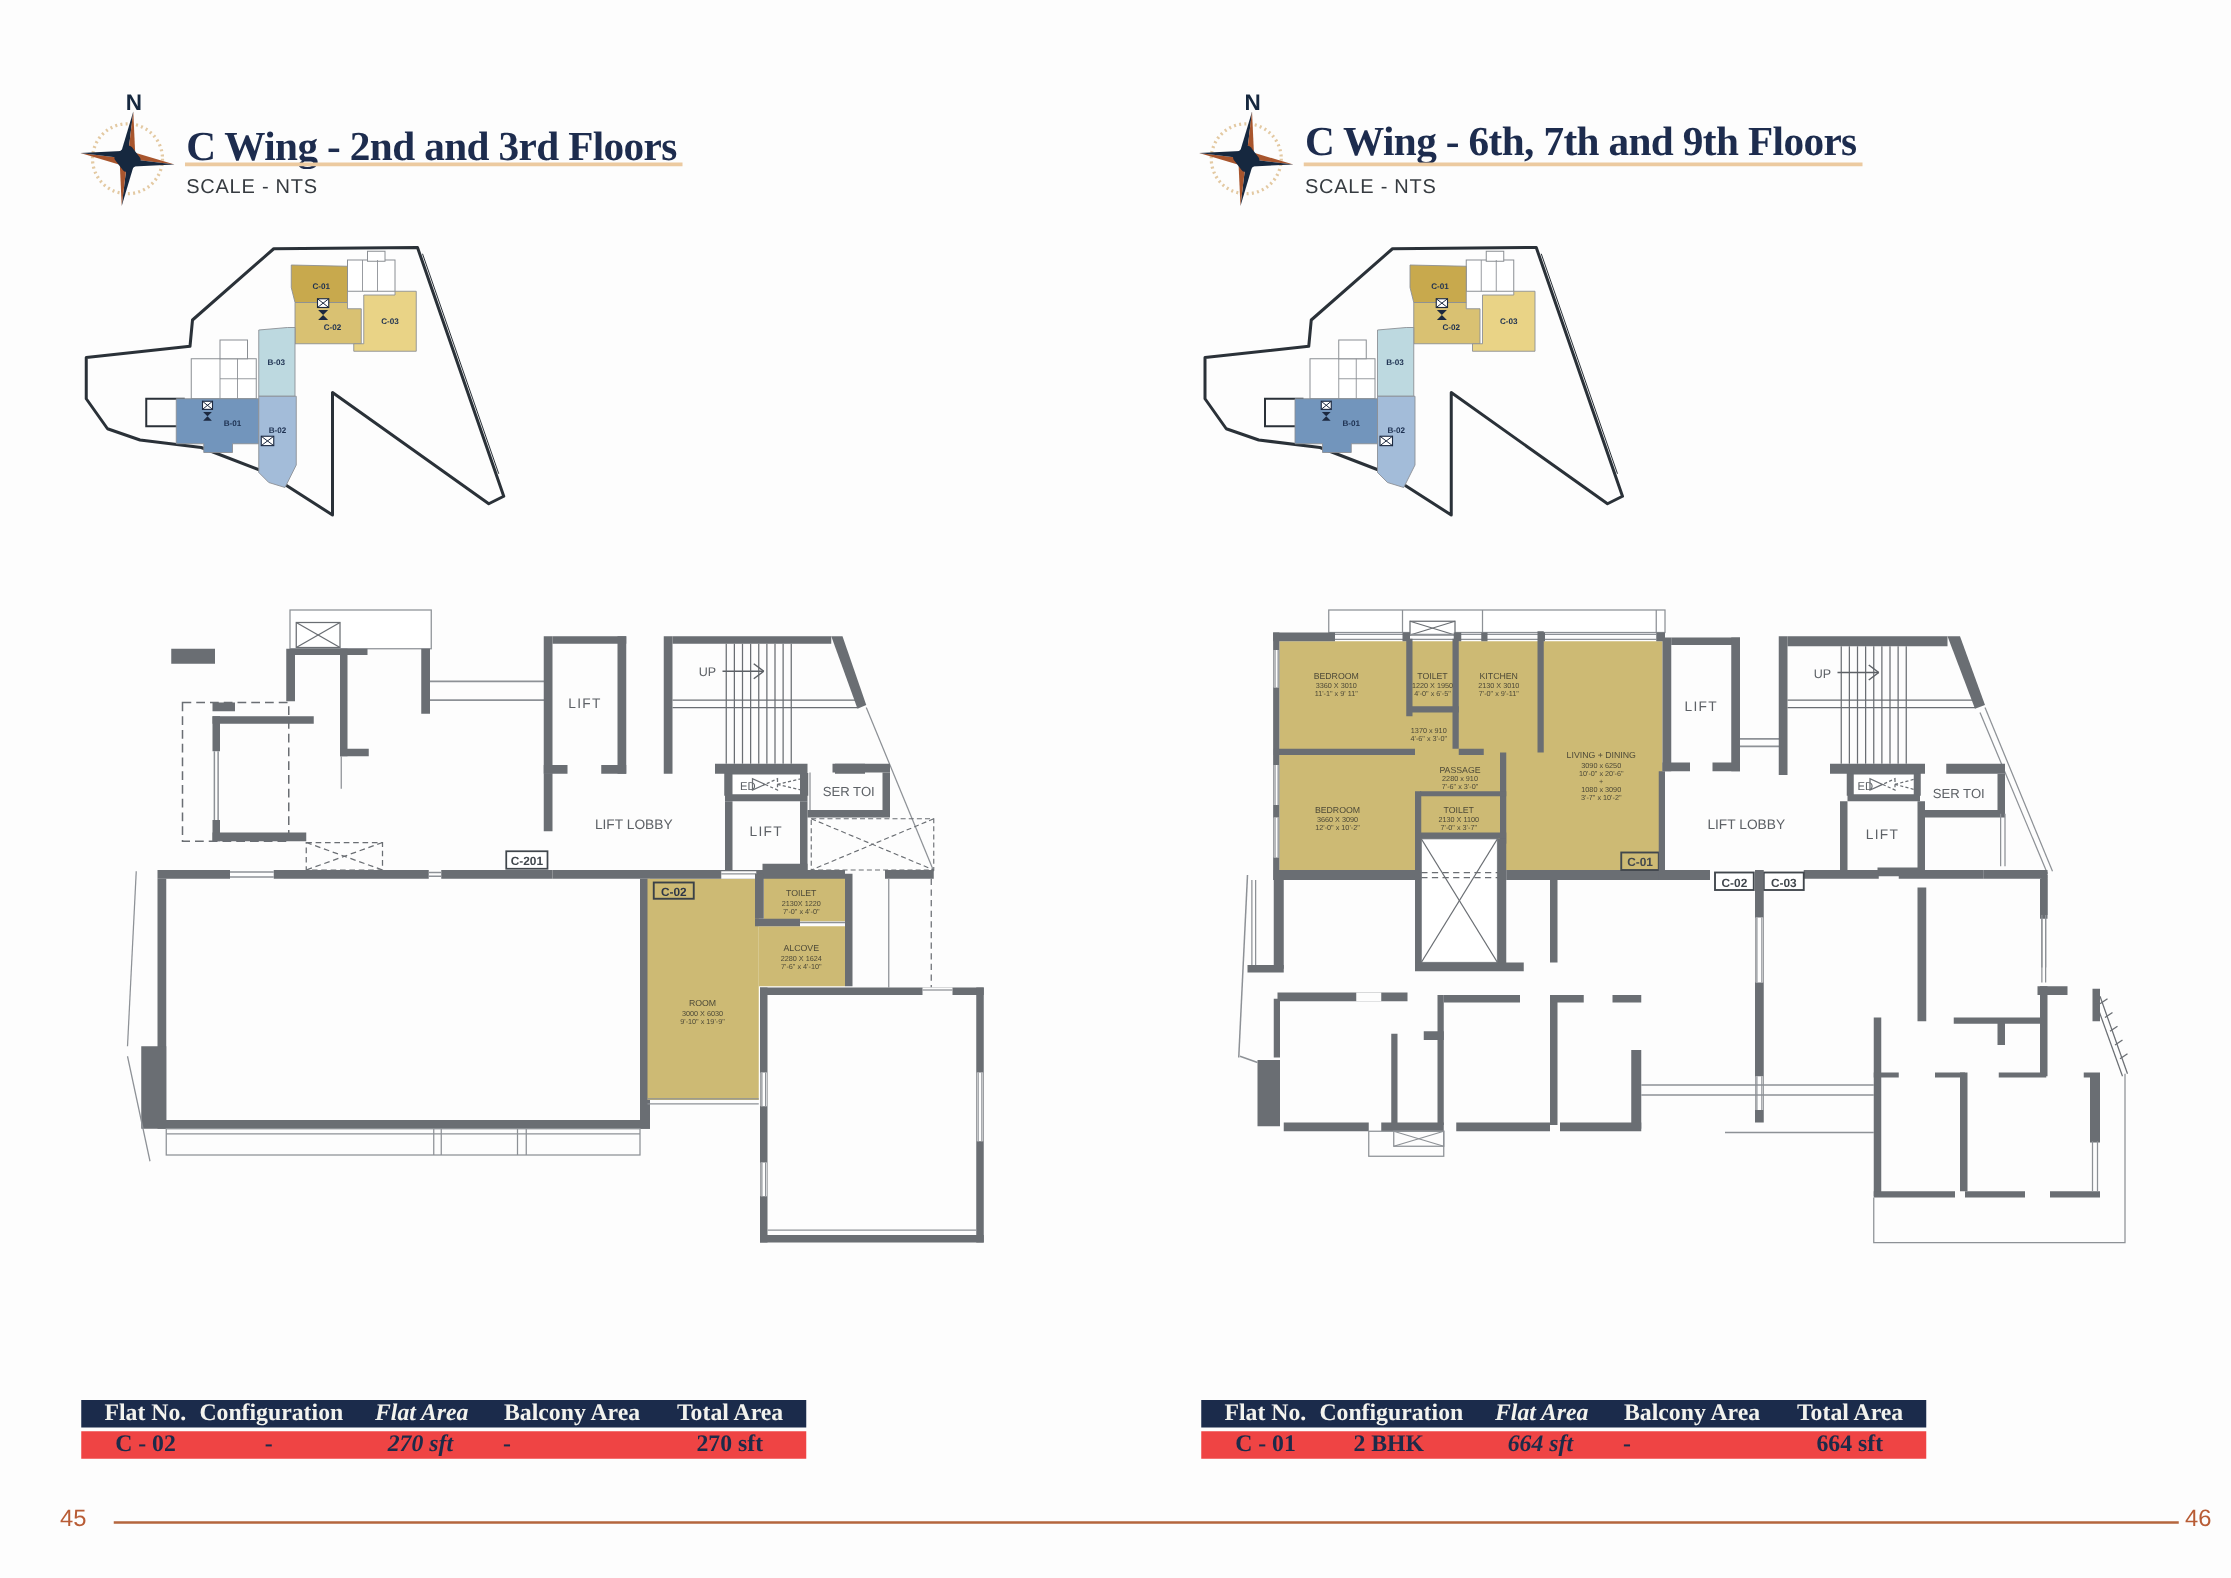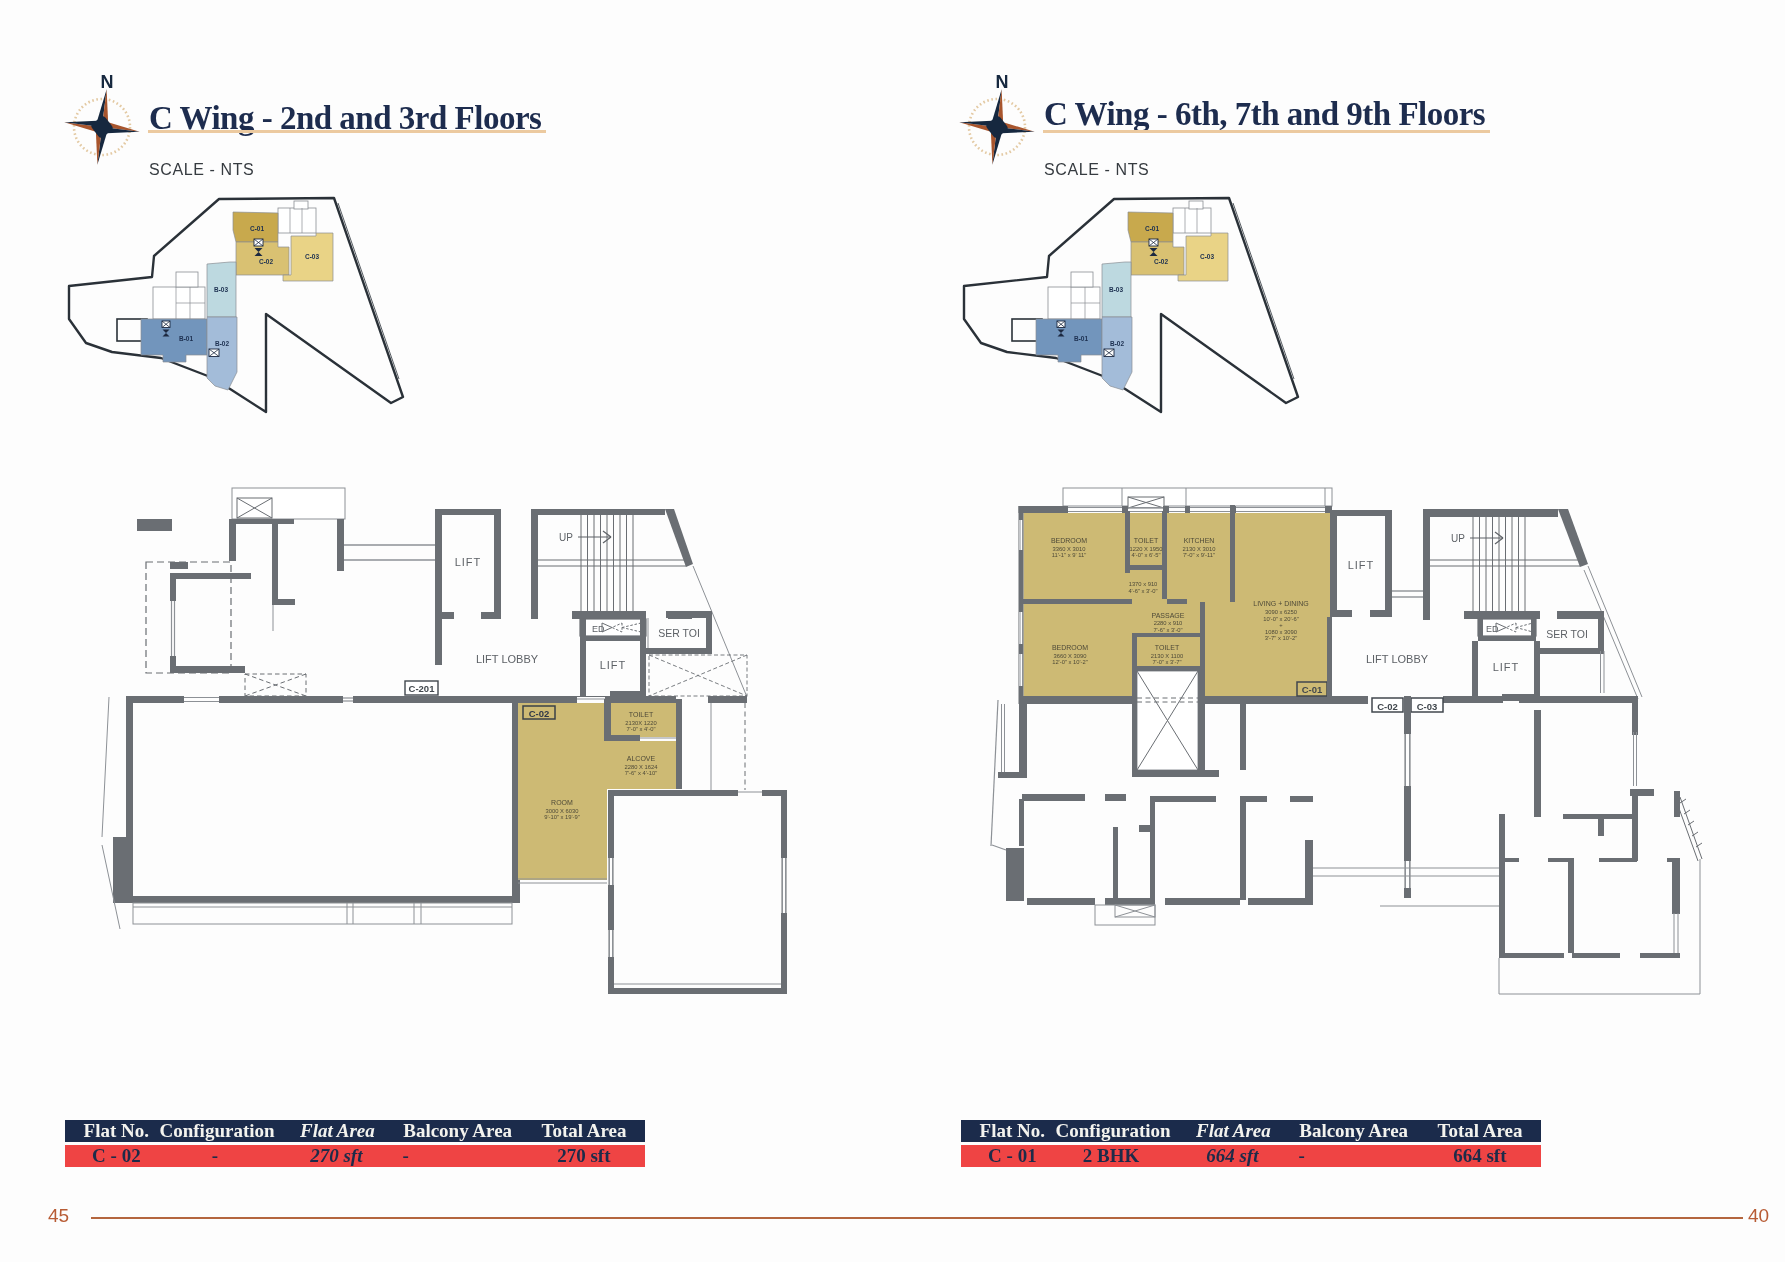--- a/index.html
+++ b/index.html
@@ -1,19 +1,19 @@
 <!DOCTYPE html>
 <html><head>
 <meta charset="utf-8">
 <style>
   html,body{margin:0;padding:0;}
   body{width:1785px;height:1262px;position:relative;background:#fdfdfd;font-family:"Liberation Sans",sans-serif;overflow:hidden;}
   .abs{position:absolute;}
   .title{font-family:"Liberation Serif",serif;font-weight:bold;font-size:33px;color:#1d2c4e;white-space:nowrap;letter-spacing:-0.5px;}
-  .scale{font-size:16px;color:#363b40;letter-spacing:0.6px;margin-top:20px;}
+  .scale{font-size:16px;color:#363b40;letter-spacing:0.6px;}
   .rule{height:3px;background:#eccaa0;}
   .ftable{position:absolute;width:580px;font-family:"Liberation Serif",serif;font-weight:bold;font-size:19px;}
   .frow{display:flex;height:22px;line-height:22px;}
   .frow.hd{background:#1b2b4b;color:#f3f3ee;}
   .frow.dt{background:#ef4444;color:#1d2b49;margin-top:3px;}
   .c1{width:88px;text-align:center;padding-left:8px;}
   .c2{width:112px;text-align:center;}
   .c3{width:134px;text-align:center;font-style:italic;}
   .c4{width:122px;text-align:left;}
   .c5{width:124px;text-align:center;}
@@ -765,13 +765,13 @@
       <div class="c3">664 sft</div>
       <div class="c4">-</div>
       <div class="c5">664 sft</div>
     </div>
 </div>
 
 <div class="abs pageno" style="left:48px;top:1205px;">45</div>
 
 <div class="abs" style="left:91px;top:1217px;width:1652px;height:2px;background:#b4663e;"></div>
 
-<div class="abs pageno" style="left:1748px;top:1205px;">40</div>
+<div class="abs pageno" style="left:1748px;top:1205px;">46</div>
 
 </body></html>

